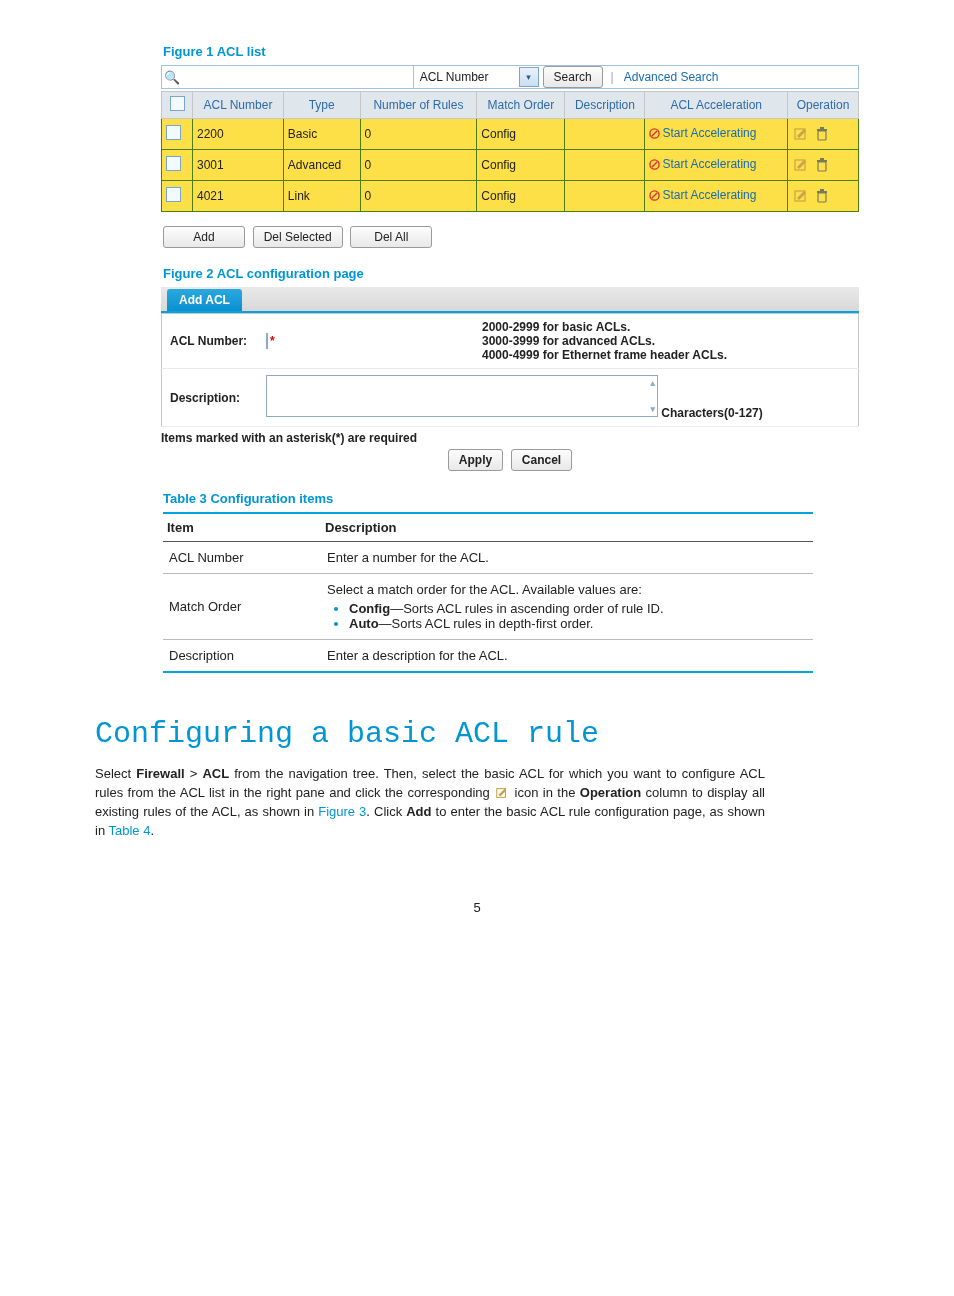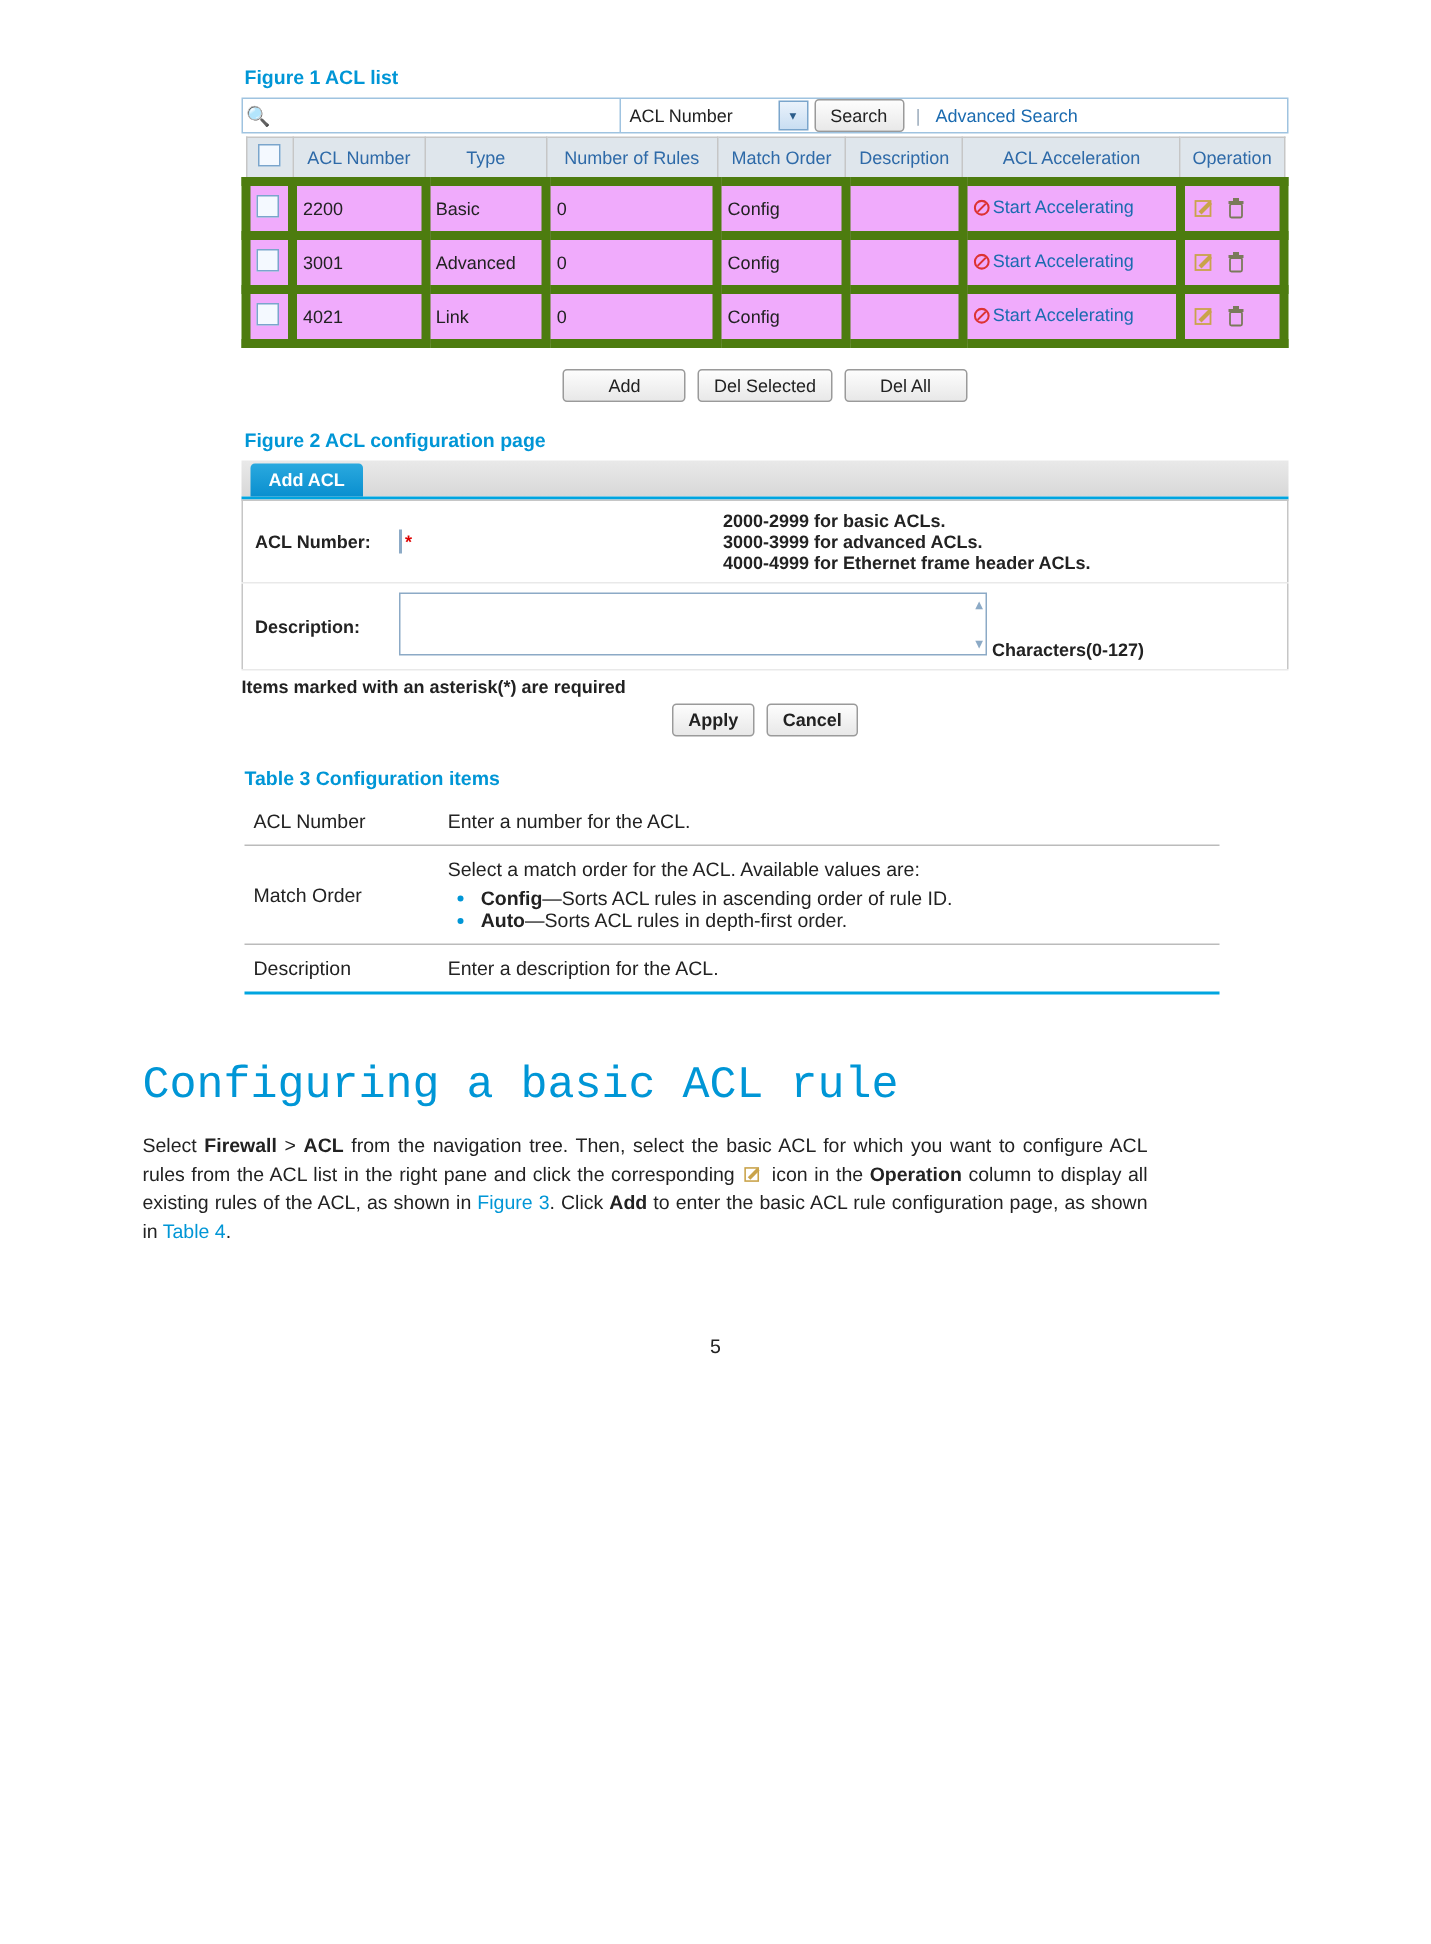--- a/index.html
+++ b/index.html
@@ -57,26 +57,26 @@
   }
   .adv-link { color: #1b6bb0; padding-left: 8px; }
   .sep { color: #9ab; padding: 0 2px 0 6px; }
   table.acl {
     border-collapse: collapse; width: 100%; font-size: 12px; margin-top: 2px;
   }
   table.acl th {
     background: #dfe6ec; color: #2e6aa8; border: 1px solid #c6c6c6; padding: 4px 2px;
     font-weight: normal; text-align: center;
   }
-  table.acl td { border: 6px solid #4d7c0f; padding: 6px 4px; background: #f0abfc; }
+  table.acl td { border: 1px solid #4d7c0f; padding: 6px 4px; background: #fde047; }
   .chk { display:inline-block; width:13px; height:13px; border:1px solid #7aa5cc; background:#f4f9ff; }
   .start-acc { color:#1b6bb0; font-size:12px; display:inline-flex; align-items:center; }
   .dotstop { width:11px; height:11px; display:inline-block; vertical-align:middle; margin-right:2px; }
   .edit-ic, .del-ic { display:inline-block; width:16px; height:16px; margin:0 1px; vertical-align:middle; }
-  .btn-row { text-align:center; margin:14px 0 0 0; }
+  .btn-row { text-align:left; margin:14px 0 0 0; }
   .btn-row .btn { min-width:60px; }
 
   .fig2 { margin: 0 0 10px 66px; font-weight: bold; }
   .tabrow { background: linear-gradient(#e9e9e9,#d8d8d8); height:24px; border-bottom:2px solid #00a5e0; display:flex; align-items:flex-end; }
   .tab { background: linear-gradient(#2aa9df,#0a8fcf); color:#fff; font-size:12px; padding:4px 12px; margin-left:6px; border-radius:3px 3px 0 0; }
   .form-tbl { width:100%; border:1px solid #c6c6c6; border-collapse:collapse; font-size:12px; }
   .form-tbl td { padding:6px 8px; border-bottom:1px solid #e9e9e9; }
   .form-tbl tr.grey td { background:#ededed; }
   .txt-in { border:1px solid #8caac6; height:18px; width:170px; }
   .req { color:#d00; padding-left:2px; }
@@ -258,20 +258,24 @@
   <div class="note">Items marked with an asterisk(*) are required</div>
   <div class="btn-row2">
     <div class="btn">Apply</div>
     <div class="btn">Cancel</div>
   </div>
 </div>
 
 <div class="fig-caption" style="margin-top:20px">Table 3 Configuration items</div>
 <table class="cfg">
   <tbody>
+      <tr>
+    <th style="width:150px">Item</th>
+    <th>Description</th>
+  </tr>
   <tr>
     <td>ACL Number</td>
     <td>Enter a number for the ACL.</td>
   </tr>
   <tr>
     <td style="vertical-align:middle">Match Order</td>
     <td>
       <span>Select a match order for the ACL. Available values are:</span>
       <ul class="b">
         <li><span><b>Config</b><span>—Sorts ACL rules in ascending order of rule ID.</span></span></li>

